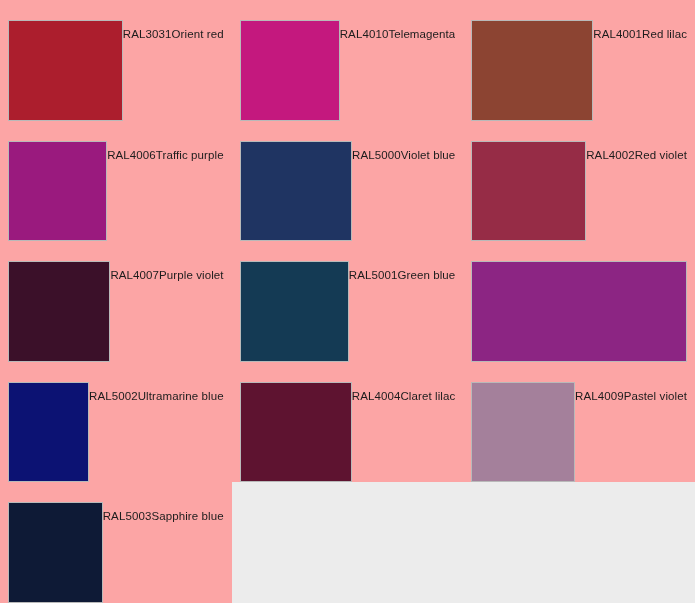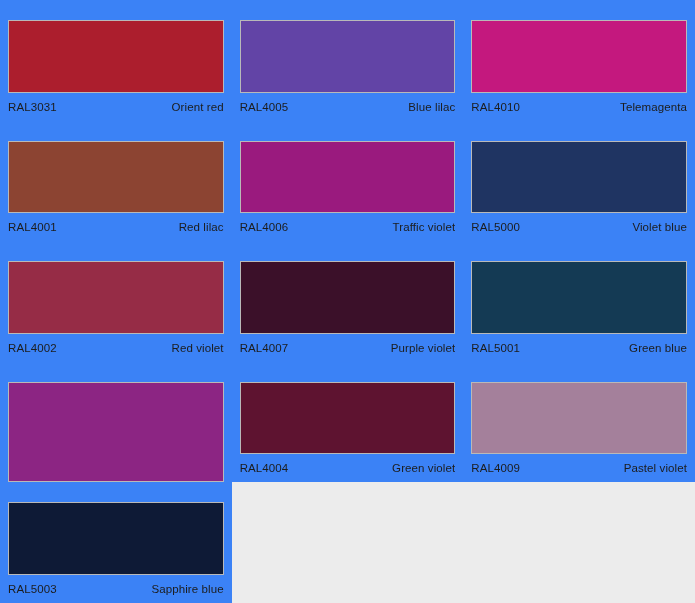--- a/index.html
+++ b/index.html
@@ -21,22 +21,22 @@
     display: grid;
     grid-template-columns: repeat(3, 1fr);
     grid-template-rows: repeat(5, 1fr);
     background: #ececec;
   }
 
   .color-cell {
     box-sizing: border-box;
     padding: 20px 8px 0 8px;
     display: flex;
-    flex-direction: column;
-    background: #3b82f6;
+    flex-direction: row;
+    background: #fca5a5;
   }
 
   .swatch {
     flex: 1 1 auto;
     width: 100%;
     border: 1px solid #b9b9b9;
     box-sizing: border-box;
     min-height: 0;
   }
 
@@ -66,45 +66,38 @@
 
 <div id="ral-chart">
     <div class="color-cell">
       <div class="swatch" style="background-color: rgb(172, 30, 45); border-color: rgb(185, 185, 185);"></div>
       <div class="caption">
         <span class="ral-code">RAL3031</span>
         <span class="ral-name">Orient red</span>
       </div>
     </div>
     <div class="color-cell">
-      <div class="swatch" style="background-color: rgb(98, 68, 166); border-color: rgb(185, 185, 185);"></div>
-      <div class="caption">
-        <span class="ral-code">RAL4005</span>
-        <span class="ral-name">Blue lilac</span>
-      </div>
-    </div>
-    <div class="color-cell">
       <div class="swatch" style="background-color: rgb(196, 24, 126); border-color: rgb(185, 185, 185);"></div>
       <div class="caption">
         <span class="ral-code">RAL4010</span>
         <span class="ral-name">Telemagenta</span>
       </div>
     </div>
     <div class="color-cell">
       <div class="swatch" style="background-color: rgb(140, 68, 50); border-color: rgb(185, 185, 185);"></div>
       <div class="caption">
         <span class="ral-code">RAL4001</span>
         <span class="ral-name">Red lilac</span>
       </div>
     </div>
     <div class="color-cell">
       <div class="swatch" style="background-color: rgb(154, 26, 126); border-color: rgb(185, 185, 185);"></div>
       <div class="caption">
         <span class="ral-code">RAL4006</span>
-        <span class="ral-name">Traffic violet</span>
+        <span class="ral-name">Traffic purple</span>
       </div>
     </div>
     <div class="color-cell">
       <div class="swatch" style="background-color: rgb(31, 52, 98); border-color: rgb(185, 185, 185);"></div>
       <div class="caption">
         <span class="ral-code">RAL5000</span>
         <span class="ral-name">Violet blue</span>
       </div>
     </div>
     <div class="color-cell">
@@ -125,24 +118,31 @@
       <div class="swatch" style="background-color: rgb(20, 58, 84); border-color: rgb(185, 185, 185);"></div>
       <div class="caption">
         <span class="ral-code">RAL5001</span>
         <span class="ral-name">Green blue</span>
       </div>
     </div>
     <div class="color-cell">
       <div class="swatch" style="background-color: rgb(140, 37, 131); border-color: rgb(185, 185, 185);"></div>
     </div>
     <div class="color-cell">
+      <div class="swatch" style="background-color: rgb(12, 18, 115); border-color: rgb(185, 185, 185);"></div>
+      <div class="caption">
+        <span class="ral-code">RAL5002</span>
+        <span class="ral-name">Ultramarine blue</span>
+      </div>
+    </div>
+    <div class="color-cell">
       <div class="swatch" style="background-color: rgb(94, 19, 48); border-color: rgb(185, 185, 185);"></div>
       <div class="caption">
         <span class="ral-code">RAL4004</span>
-        <span class="ral-name">Green violet</span>
+        <span class="ral-name">Claret lilac</span>
       </div>
     </div>
     <div class="color-cell">
       <div class="swatch" style="background-color: rgb(164, 128, 155); border-color: rgb(185, 185, 185);"></div>
       <div class="caption">
         <span class="ral-code">RAL4009</span>
         <span class="ral-name">Pastel violet</span>
       </div>
     </div>
     <div class="color-cell">

